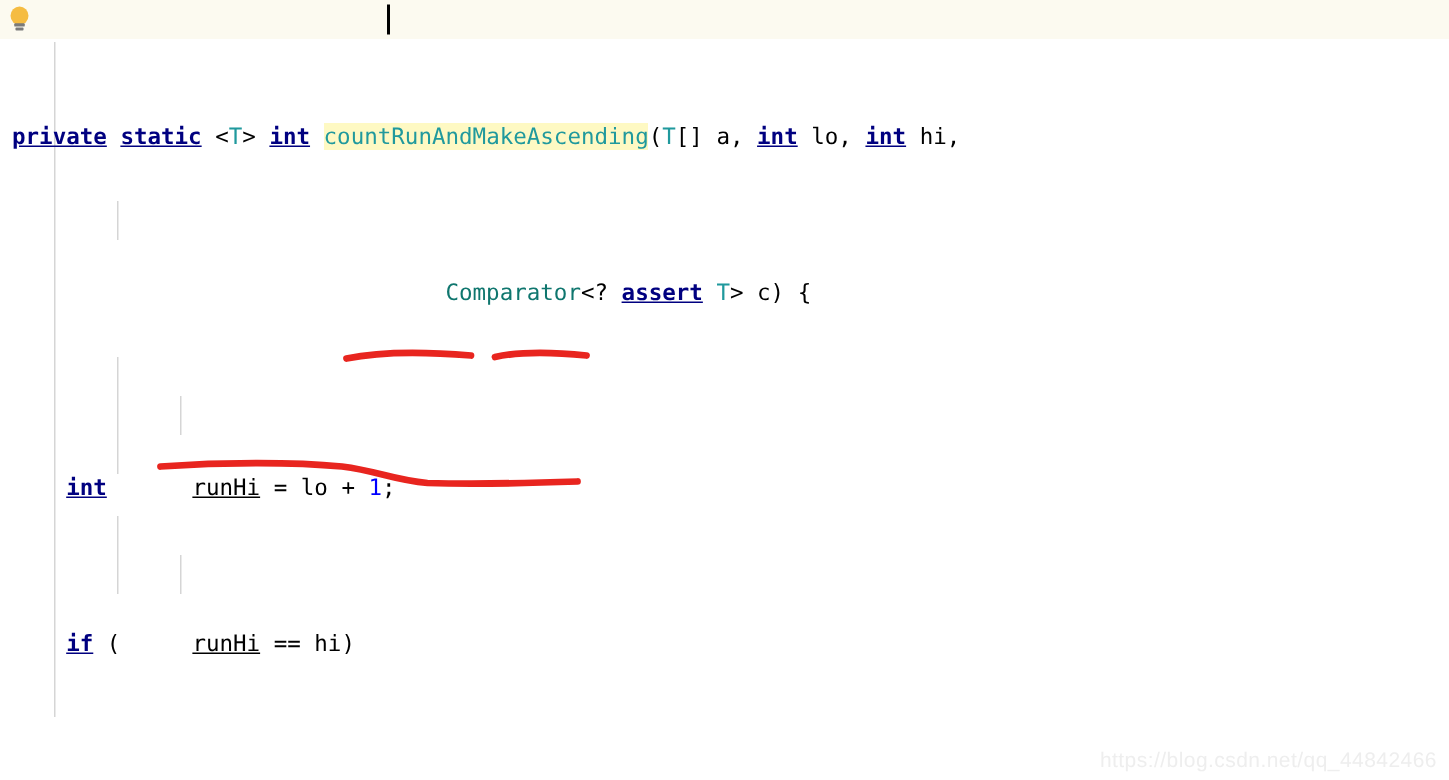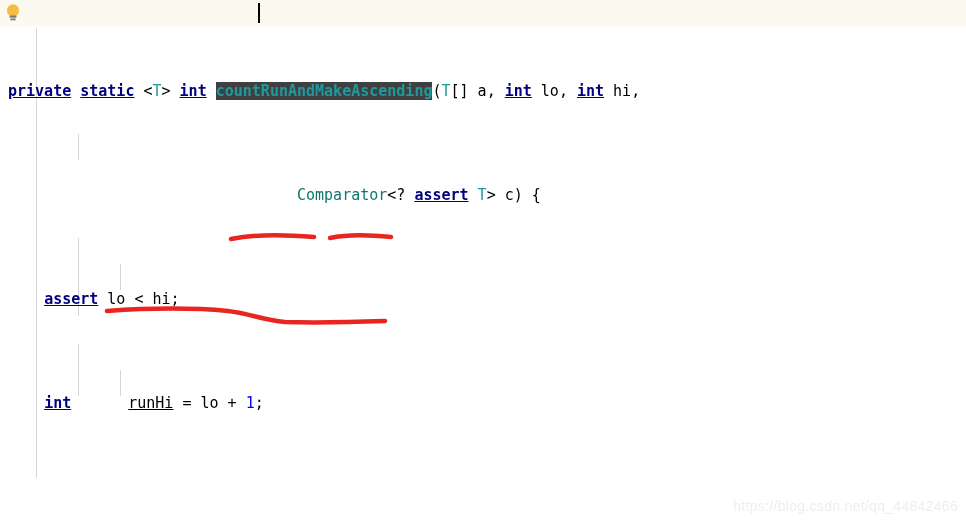--- a/index.html
+++ b/index.html
@@ -36,21 +36,21 @@
     color:#000000;
   }
   .line{height:26px;padding-left:8px;}
 
   
   .kw{color:#000080;font-weight:bold;text-decoration:underline;}
   .num{color:#0000ff;}
   .typ{color:#20999d;}
   .fn{color:#0f766e;}
   .fld{text-decoration:underline;margin-left:48px;}
-  .hl{background:#404040;font-weight:bold;}
+  .hl{background:#fef9c3;}
   .plain{color:#000000;}
 
   
   .caret{
     position:absolute;left:258px;top:3px;width:2px;height:20px;
     background:#000000;
   }
 
   
   .ann{position:absolute;}
@@ -84,24 +84,24 @@
   <div class="guide" style="left:78px;top:344px;height:52px;"></div>
   <div class="guide" style="left:120px;top:264px;height:26px;"></div>
   <div class="guide" style="left:120px;top:370px;height:26px;"></div>
 
   <div class="code">
 
     <div class="line"><span class="kw">private</span><span class="plain"> </span><span class="kw">static</span><span class="plain"> &lt;</span><span class="typ">T</span><span class="plain">&gt; </span><span class="kw">int</span><span class="plain"> </span><span class="hl typ">countRunAndMakeAscending</span><span class="plain">(</span><span class="typ">T</span><span class="plain">[] a, </span><span class="kw">int</span><span class="plain"> lo, </span><span class="kw">int</span><span class="plain"> hi,</span></div>
 
     <div class="line"><span class="plain">                                </span><span class="fn">Comparator</span><span class="plain">&lt;? </span><span class="kw">assert</span><span class="plain"> </span><span class="typ">T</span><span class="plain">&gt; c) {</span></div>
 
-    <div class="line"><span class="plain">    </span><span class="kw">assert</span><span class="plain"> lo &lt; hi;</span></div>
 
     <div class="line"><span class="plain">    </span><span class="kw">int</span><span class="plain"> </span><span class="fld">runHi</span><span class="plain"> = lo + </span><span class="num">1</span><span class="plain">;</span></div>
 
+    <div class="line"><span class="plain">    </span><span class="kw">if</span><span class="plain"> (</span><span class="fld">runHi</span><span class="plain"> == hi)</span></div>
 
     
 
     
 
     
 
     
 
     

